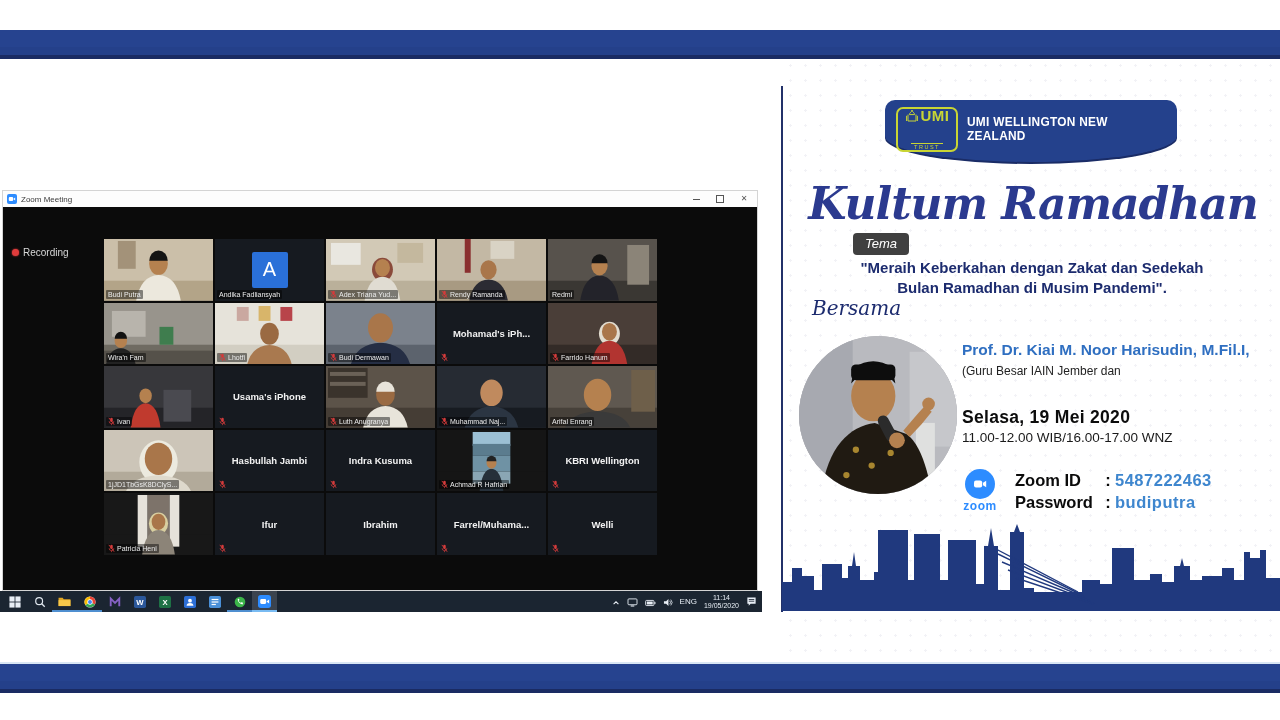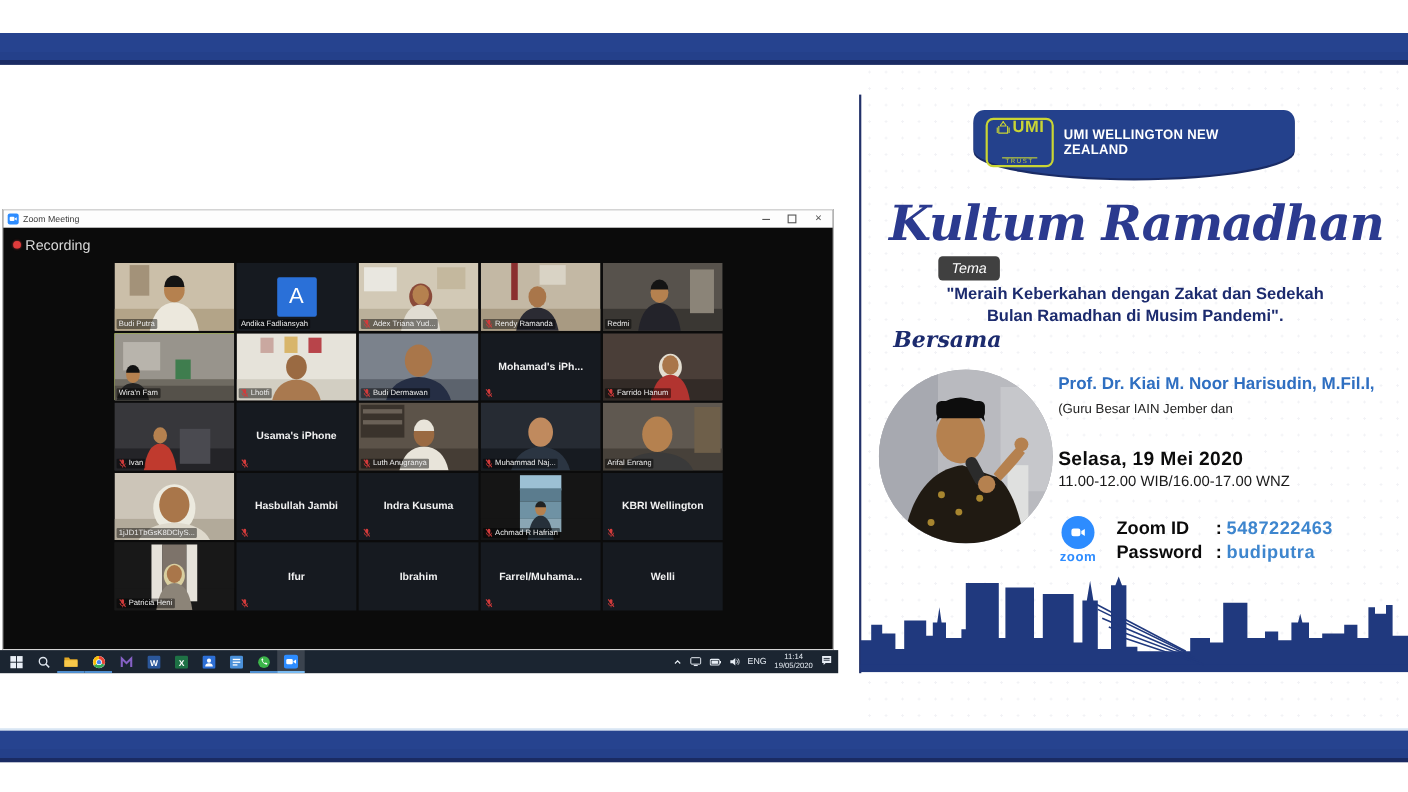--- a/index.html
+++ b/index.html
@@ -19,21 +19,21 @@
               align-items:center;justify-content:center;margin-right:4px;flex:0 0 auto;}
   .zw-appicon svg{display:block;}
   #zw-title{font-size:8px;color:#3a3a3a;}
   #zw-controls{margin-left:auto;display:flex;align-items:center;gap:14px;padding-right:4px;}
   .zw-btn{width:10px;height:10px;display:inline-flex;align-items:center;justify-content:center;
           color:#555;font-size:8px;line-height:1;cursor:default;}
   .glyph-min{width:7px;height:1px;background:#555;display:inline-block;}
   .glyph-max{width:6px;height:6px;border:1px solid #555;display:inline-block;}
   #zw-recording{position:absolute;left:9px;top:24px;display:flex;align-items:center;gap:4px;}
   #zw-recording .dot{width:7px;height:7px;border-radius:50%;background:#e03c3c;box-shadow:0 0 2px #e03c3c;}
-  #zw-recording span{color:#d8d8d8;font-size:13px;}
+  #zw-recording span{color:#d8d8d8;font-size:10px;margin-top:32px;}
   
   #grid{position:absolute;left:101px;top:48px;width:553px;height:316px;display:grid;
         grid-template-columns:repeat(5,1fr);grid-template-rows:repeat(5,1fr);gap:2px;}
   .tile{position:relative;background:#1c1c1c;overflow:hidden;}
   .tile.dark{background:#161a20;}
   .tile.active{box-shadow:inset 0 0 0 2px #c8df5b;}
   .scene{position:absolute;inset:0;width:100%;height:100%;}
   .name-tag{position:absolute;left:2px;bottom:2px;display:flex;align-items:center;gap:2px;
             background:rgba(0,0,0,.45);padding:0 2px;border-radius:1px;max-width:96%;box-sizing:border-box;}
   .name-tag span{color:#ececec;font-size:7px;line-height:9px;white-space:nowrap;overflow:hidden;}
@@ -69,21 +69,21 @@
       color:#fff;font-weight:bold;font-size:12.5px;letter-spacing:.3px;transform:scaleX(.95);
       transform-origin:left center;}
   #event-title{position:absolute;left:790px;top:178px;width:486px;text-align:center;
       font-family:"DejaVu Serif",serif;font-style:italic;font-weight:bold;font-size:44px;
       color:#2b3a8f;letter-spacing:-1px;}
   #tema-badge{position:absolute;left:853px;top:233px;background:#404040;color:#fff;font-style:italic;
       font-size:13px;padding:3px 12px 4px;border-radius:4px;}
   #theme-text{position:absolute;left:789px;top:258px;width:486px;text-align:center;font-weight:bold;
       font-size:15px;line-height:20px;color:#1c2b6e;}
   #bersama{position:absolute;left:812px;top:296px;font-family:"DejaVu Serif",serif;font-style:italic;
-      font-weight:bold;font-size:20px;color:#1c2b6e;}
+      font-weight:normal;font-size:20px;color:#1c2b6e;}
   #speaker-photo{position:absolute;left:799px;top:336px;width:158px;height:158px;border-radius:50%;
       overflow:hidden;background:#a7a9ae;}
   #speaker-photo svg{display:block;width:100%;height:100%;}
   #speaker-name{position:absolute;left:962px;top:341px;width:315px;font-weight:bold;font-size:15.5px;
       color:#2f6fc1;}
   #speaker-affil{position:absolute;left:962px;top:363px;width:315px;font-size:12px;line-height:17px;
       color:#222;}
   #event-date{position:absolute;left:962px;top:407px;font-weight:bold;font-size:17.5px;color:#0c0c0c;
       letter-spacing:.3px;}
   #event-time{position:absolute;left:962px;top:430px;font-size:13.5px;color:#1a1a1a;}

